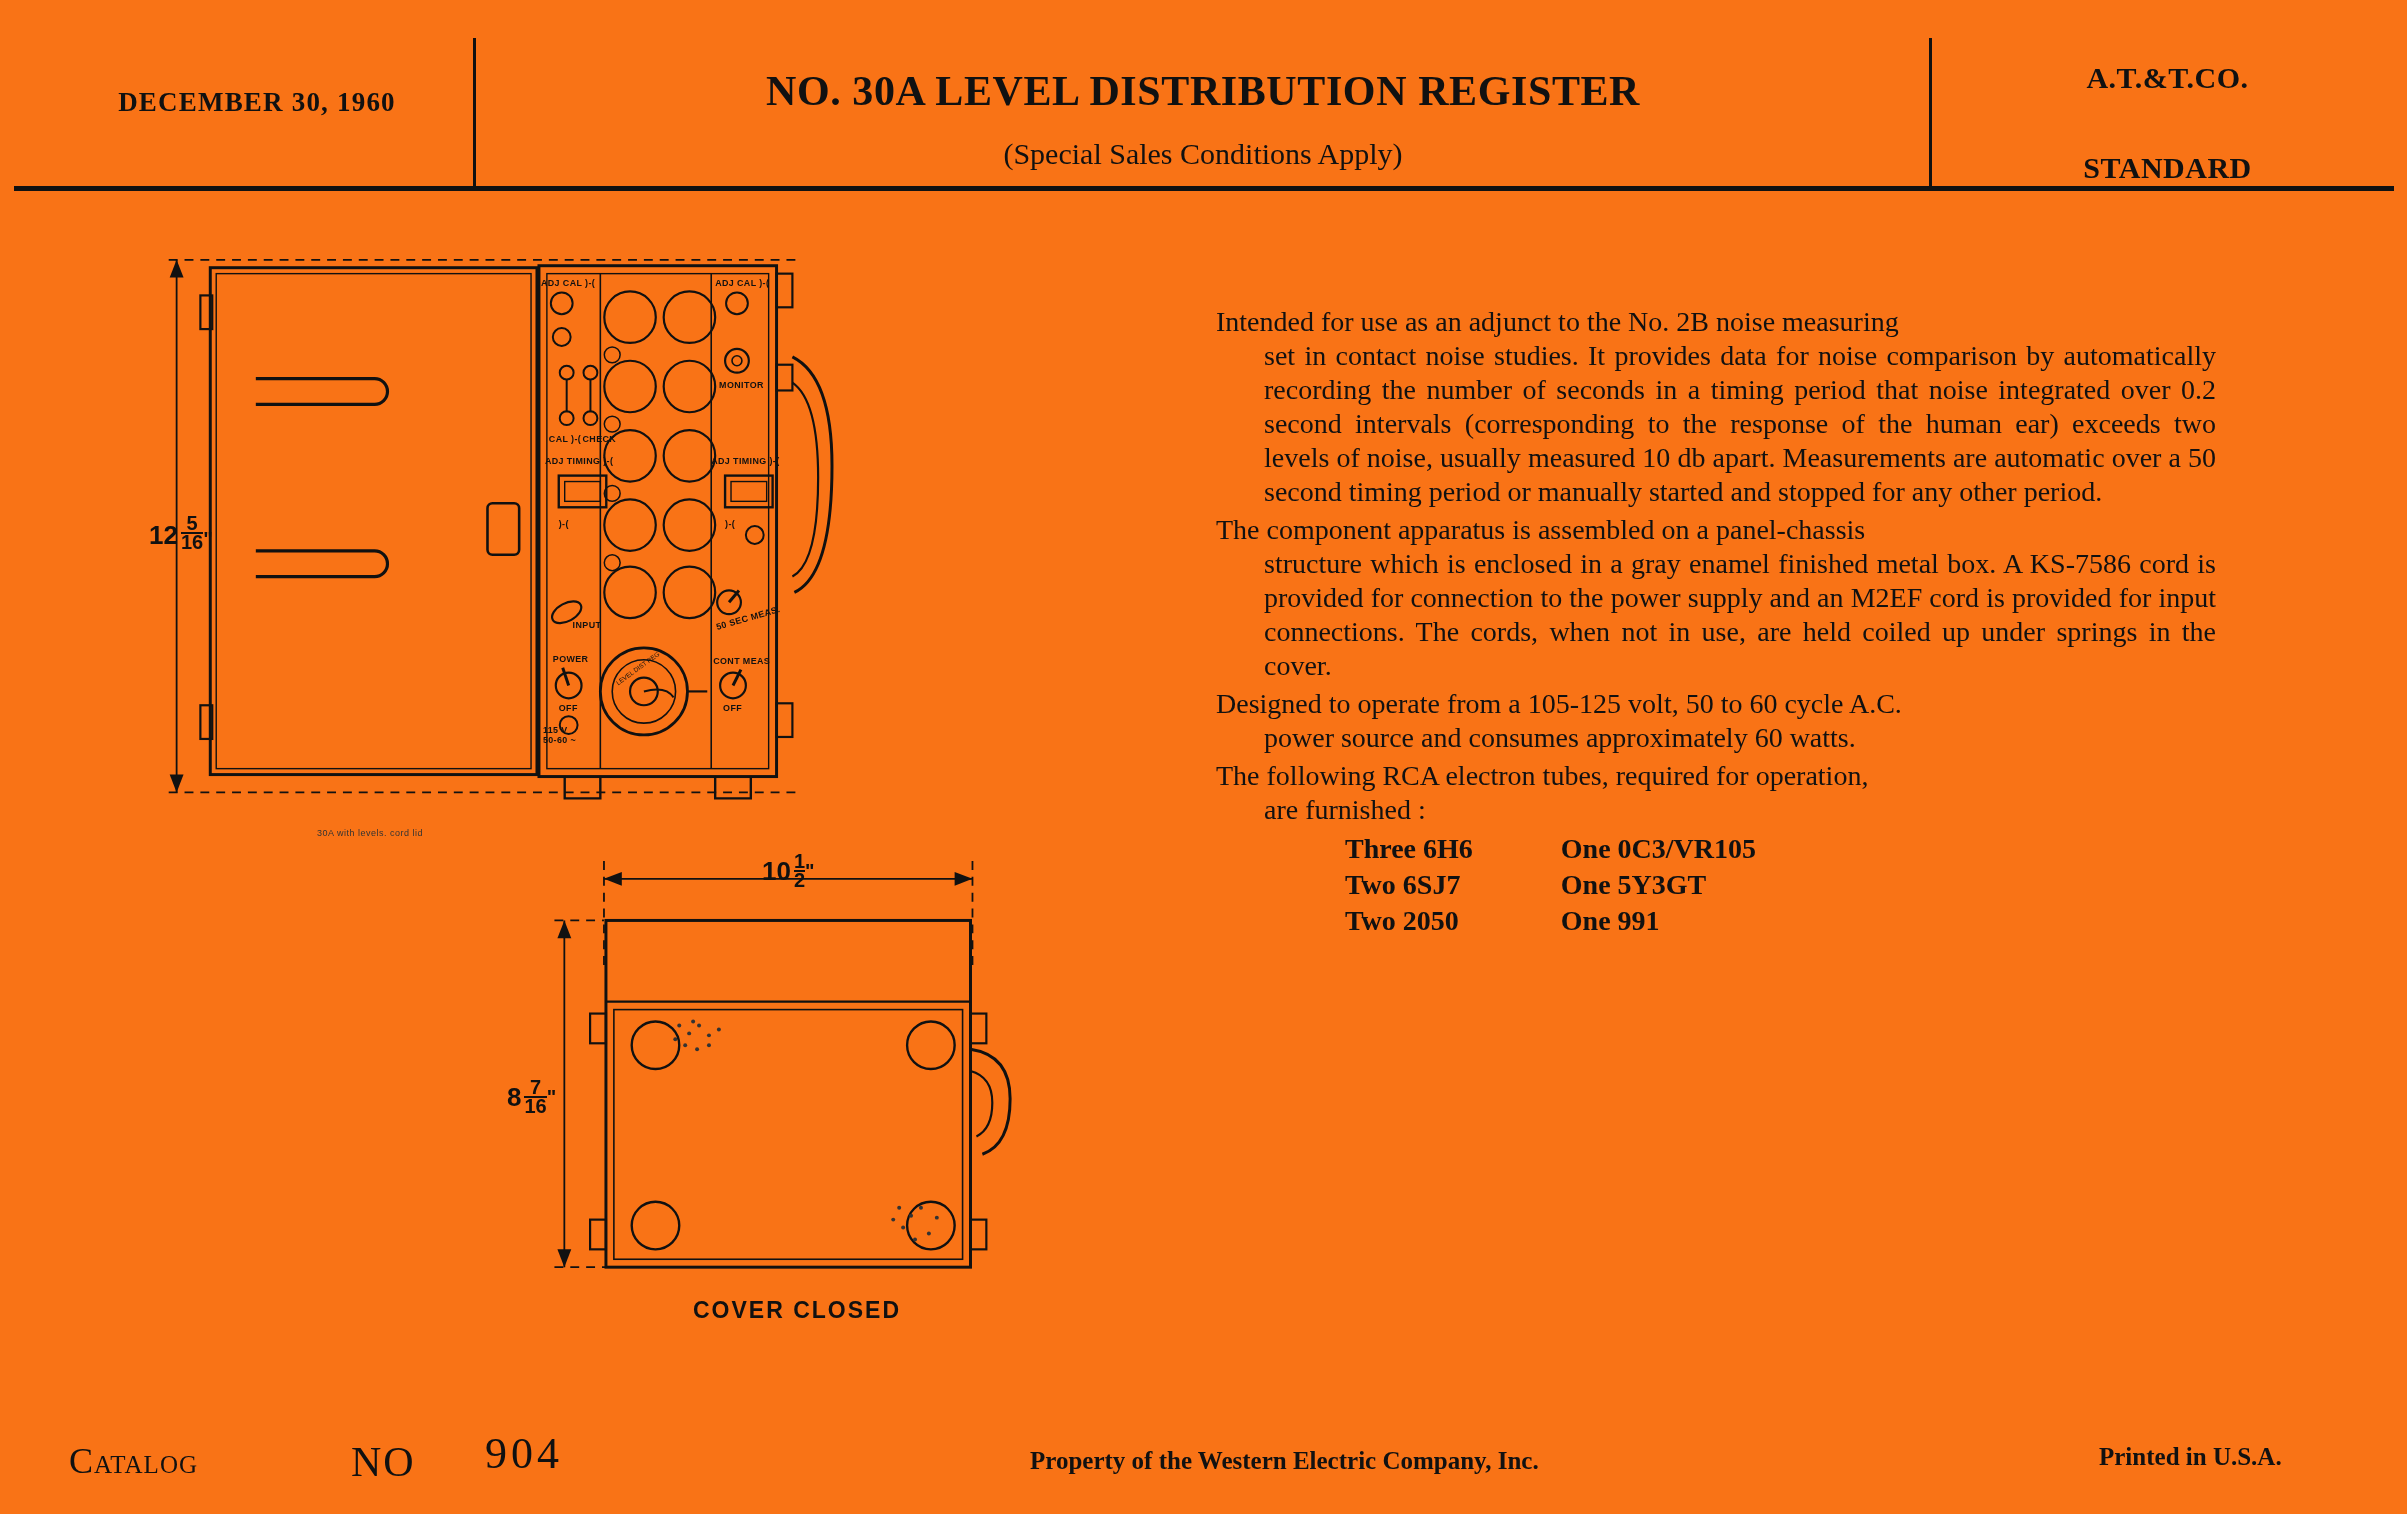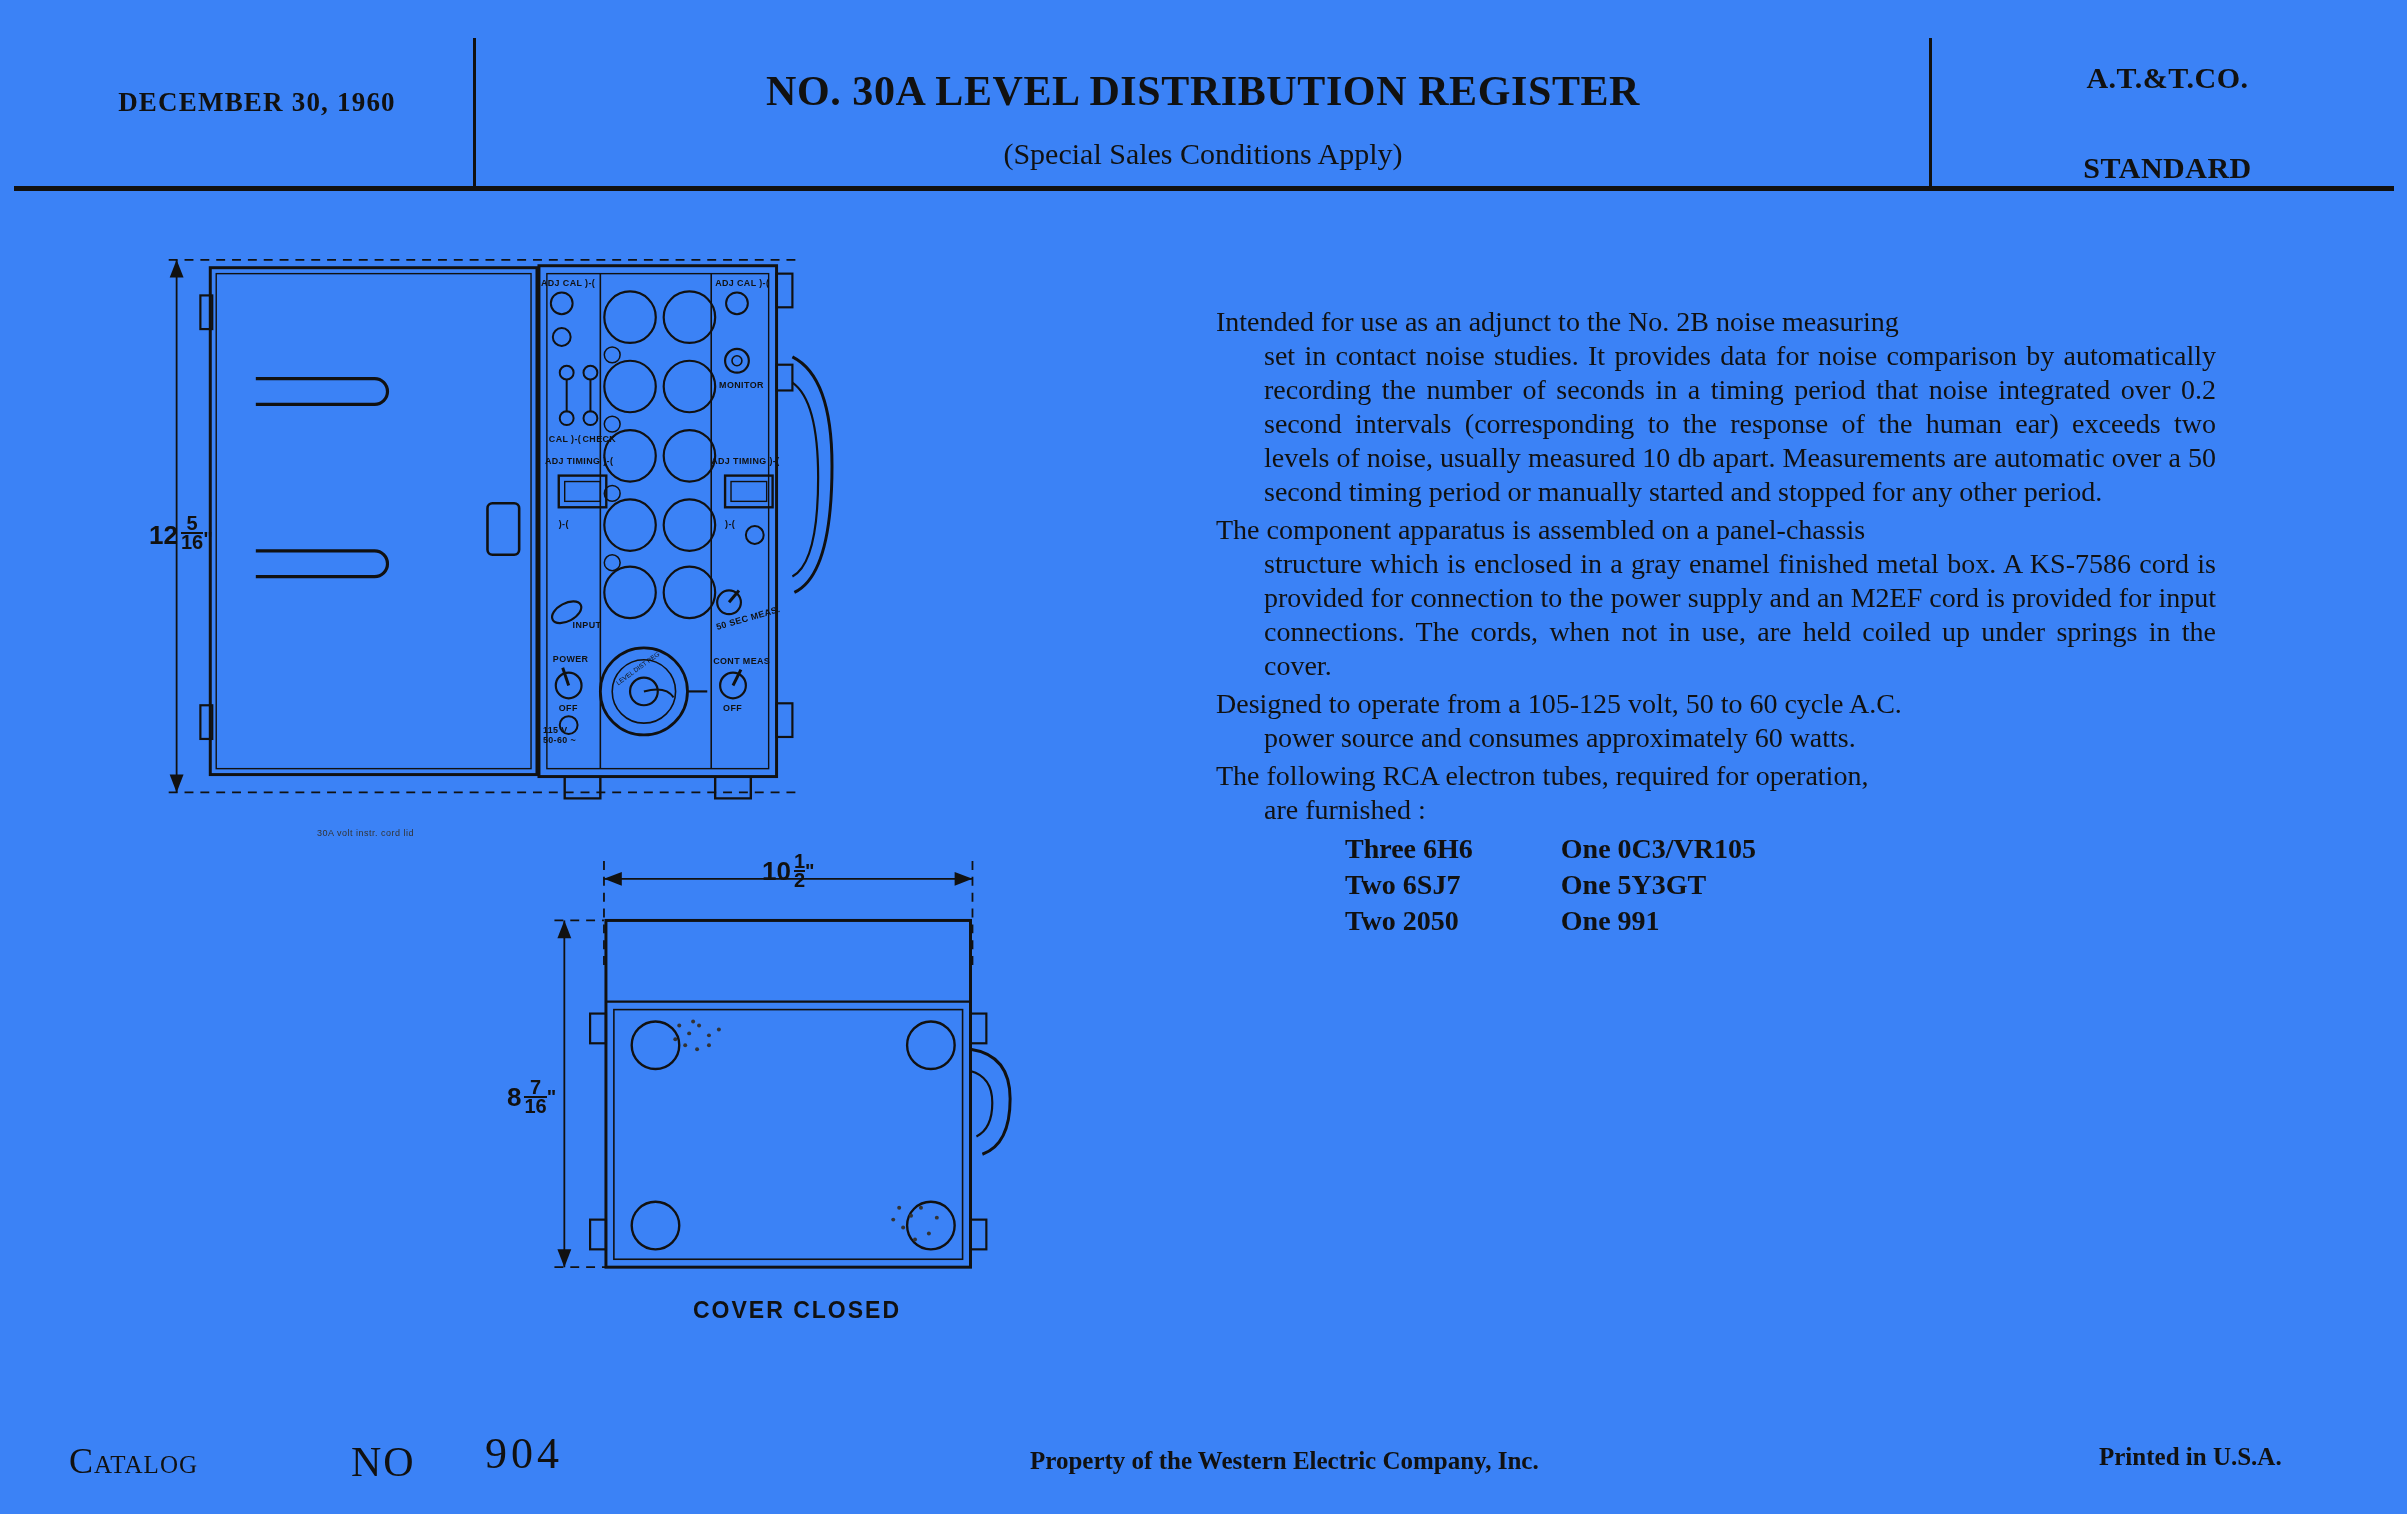--- a/index.html
+++ b/index.html
@@ -15,21 +15,21 @@
     position: relative;
     overflow: hidden;
   }
 
   
   .page {
     position: absolute;
     left: 0; top: 0;
     width: 2408px;
     height: 1515px;
-    background: #3b82f6;
+    background: #f97316;
   }
 
   
   .header {
     position: absolute;
     left: 0; top: 0;
     width: 2408px;
     height: 188px;
   }
   .header-rule {
@@ -332,21 +332,21 @@
 
   <div class="dim-label" style="position:absolute; left:149px; top:515px; font-size:26px; display:flex; align-items:flex-end;">
     <span>12</span>
     <span style="display:inline-block; text-align:center; line-height:17px; font-size:20px; margin-left:3px;">
       <span style="display:block; border-bottom:2px solid #111;">5</span>
       <span style="display:block;">16</span>
     </span>
     <span style="font-size:20px; vertical-align:top;">"</span>
   </div>
 
-  <div class="tinynote">30A volt instr. cord lid</div>
+  <div class="tinynote">30A with levels. cord lid</div>
 
   <svg class="drawing" style="left:495px; top:851px;" width="634" height="446" viewBox="0 0 640 450">
     <g fill="none" stroke="#111" stroke-width="2.6">
 
       <g stroke-dasharray="9,7" stroke-width="1.8">
         <line x1="110" y1="10" x2="110" y2="120"></line>
         <line x1="482" y1="10" x2="482" y2="120"></line>
         <line x1="60" y1="70" x2="110" y2="70"></line>
         <line x1="60" y1="420" x2="112" y2="420"></line>
       </g>

